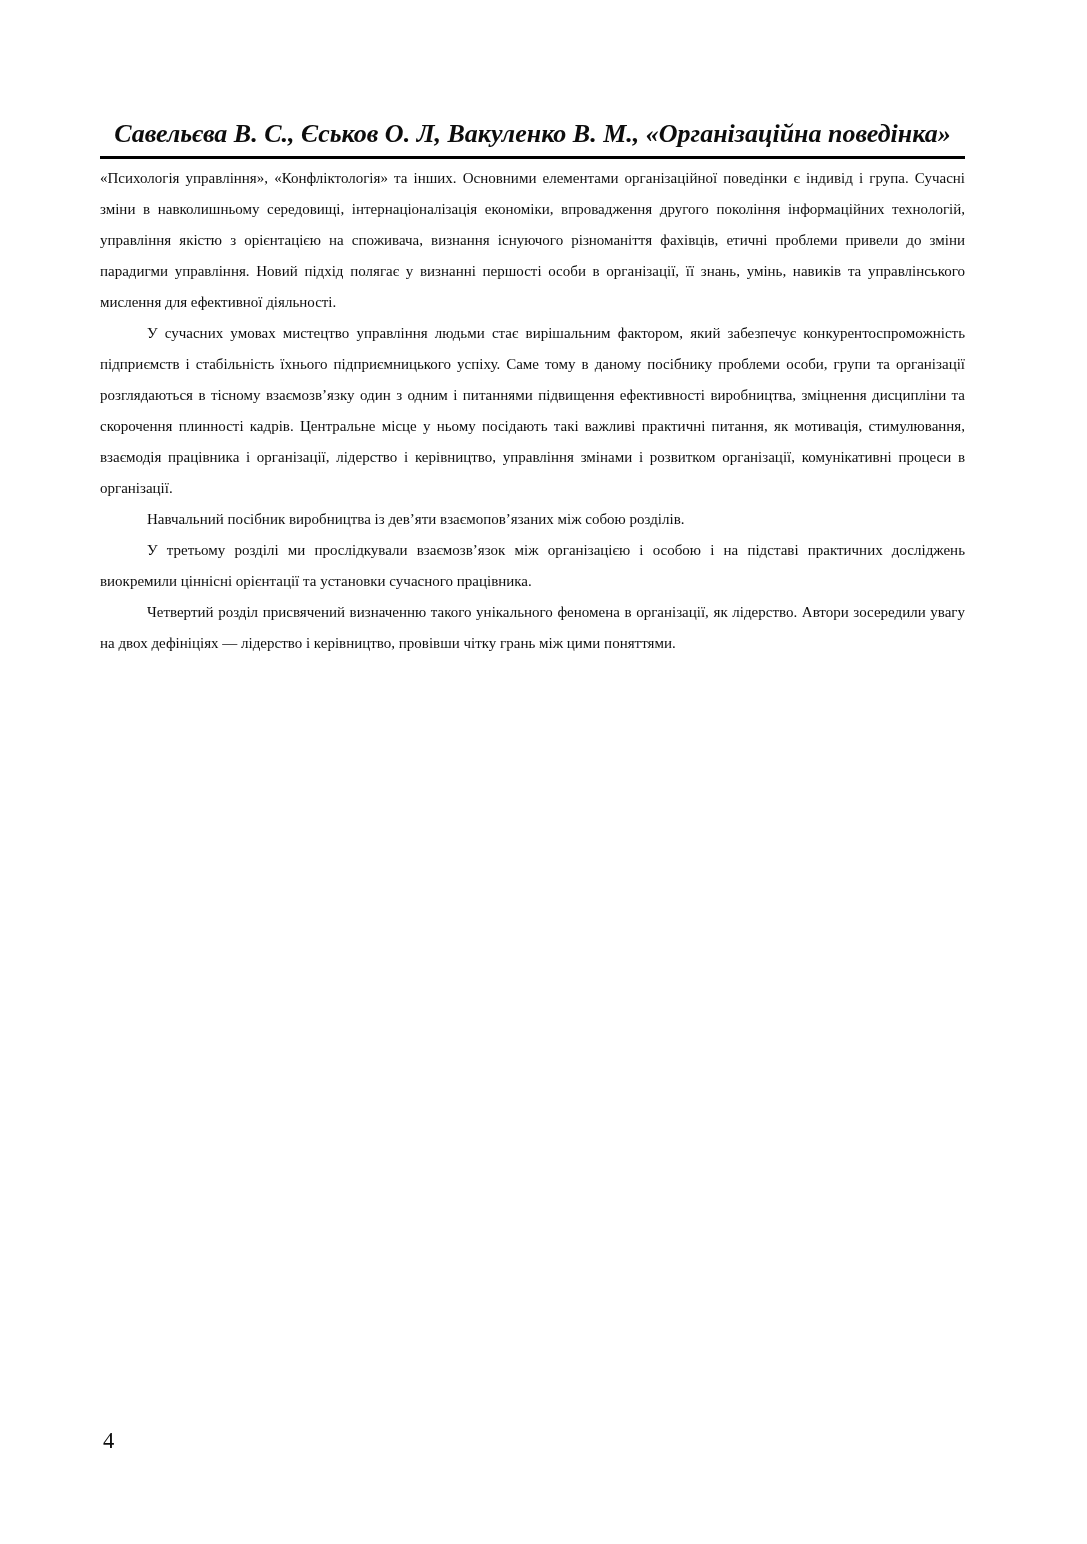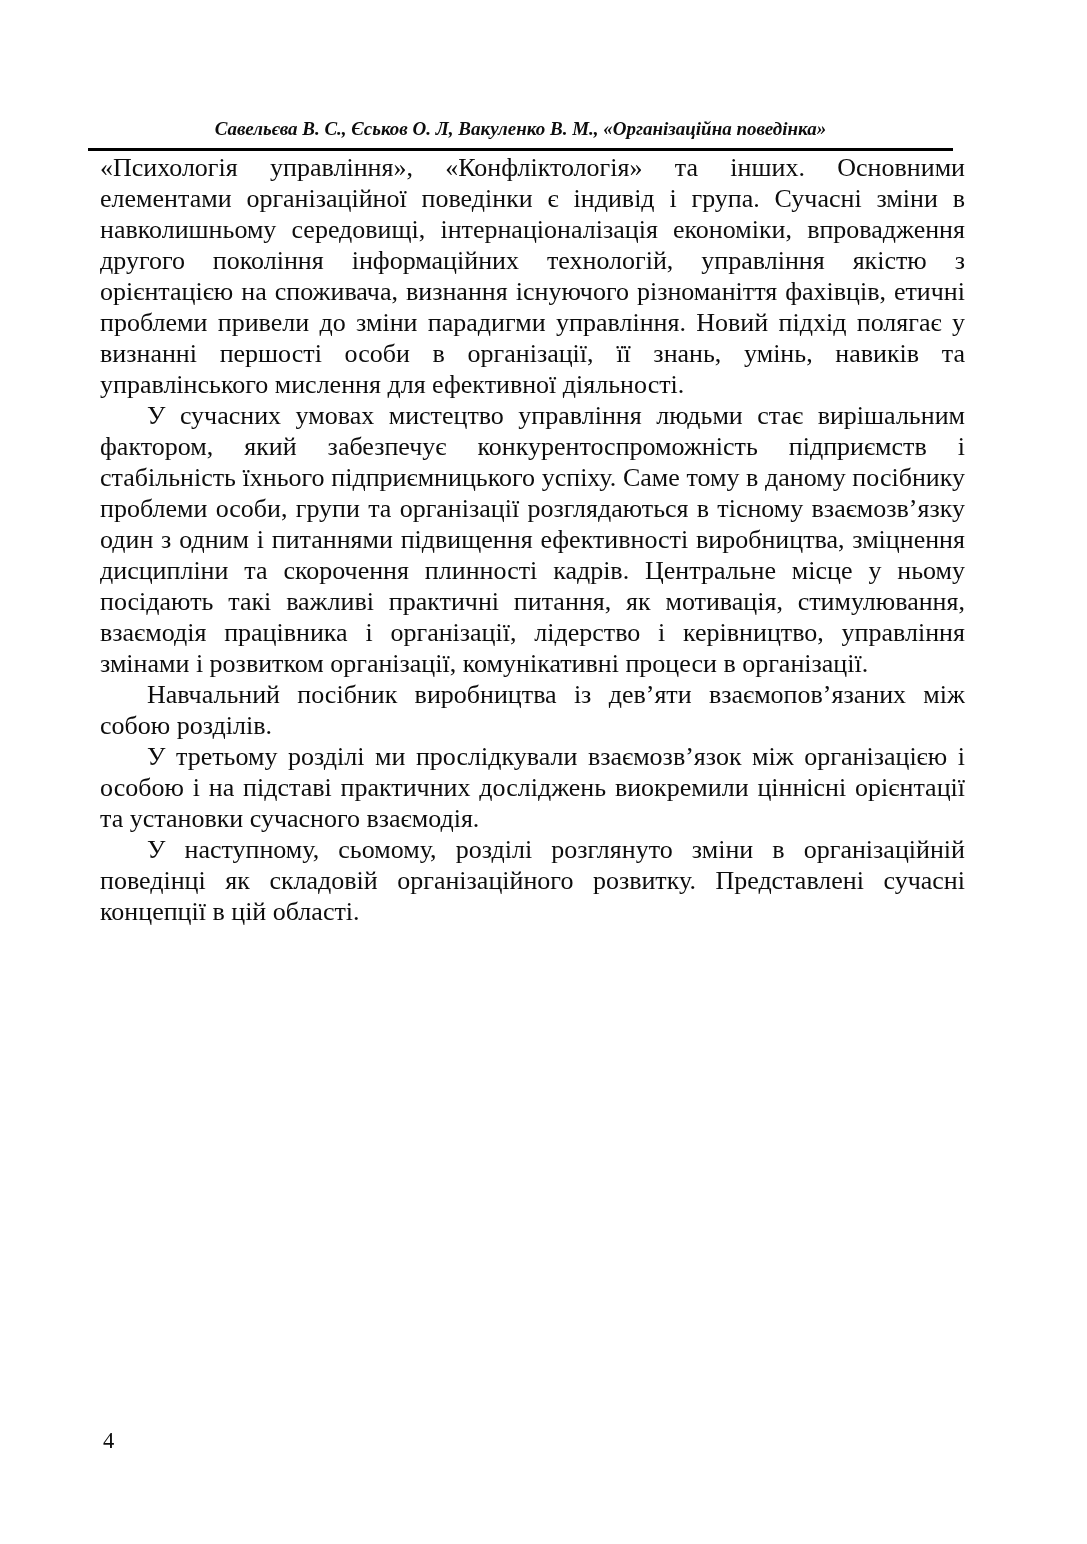--- a/index.html
+++ b/index.html
@@ -12,38 +12,38 @@
     width: 1087px;
     height: 1544px;
     background: #ffffff;
     color: #0d0d0d;
     font-family: "Liberation Serif", "DejaVu Serif", serif;
     box-sizing: border-box;
     overflow: hidden;
   }
   .running-header {
     position: absolute;
-    left: 88px;
+    left: 100px;
     top: 118px;
     width: 865px;
     text-align: center;
     font-style: italic;
     font-weight: bold;
-    font-size: 19px;
+    font-size: 26px;
     line-height: 1.2;
     padding-bottom: 7px;
     border-bottom: 3px solid #000000;
     box-sizing: border-box;
   }
   .page-body {
     position: absolute;
     left: 100px;
-    top: 152px;
+    top: 163px;
     width: 865px;
-    font-size: 26px;
+    font-size: 15px;
     line-height: 31px;
     text-align: justify;
   }
   .page-body p {
     margin: 0;
     padding: 0;
   }
   .page-body p.indent {
     text-indent: 47px;
   }
@@ -60,21 +60,21 @@
 <div class="page">
 
   <header class="running-header">
     <span>Савельєва В. С., Єськов О. Л, Вакуленко В. М., «Організаційна поведінка»</span>
   </header>
 
   <main class="page-body">
     <p class="para">«Психологія управління», «Конфліктологія» та інших. Основними елементами організаційної поведінки є індивід і група. Сучасні зміни в навколишньому середовищі, інтернаціоналізація економіки, впровадження другого покоління інформаційних технологій, управління якістю з орієнтацією на споживача, визнання існуючого різноманіття фахівців, етичні проблеми привели до зміни парадигми управління. Новий підхід полягає у визнанні першості особи в організації, її знань, умінь, навиків та управлінського мислення для ефективної діяльності.</p>
     <p class="para indent">У сучасних умовах мистецтво управління людьми стає вирішальним фактором, який забезпечує конкурентоспроможність підприємств і стабільність їхнього підприємницького успіху. Саме тому в даному посібнику проблеми особи, групи та організації розглядаються в тісному взаємозв’язку один з одним і питаннями підвищення ефективності виробництва, зміцнення дисципліни та скорочення плинності кадрів. Центральне місце у ньому посідають такі важливі практичні питання, як мотивація, стимулювання, взаємодія працівника і організації, лідерство і керівництво, управління змінами і розвитком організації, комунікативні процеси в організації.</p>
     <p class="para indent">Навчальний посібник виробництва із дев’яти взаємопов’язаних між собою розділів.</p>
-    <p class="para indent">У третьому розділі ми прослідкували взаємозв’язок між організацією і особою і на підставі практичних досліджень виокремили ціннісні орієнтації та установки сучасного взаємодія.</p>
-    <p class="para indent">У наступному, сьомому, розділі розглянуто зміни в організаційній поведінці як складовій організаційного розвитку. Представлені сучасні концепції в цій області.</p>
+    <p class="para indent">У третьому розділі ми прослідкували взаємозв’язок між організацією і особою і на підставі практичних досліджень виокремили ціннісні орієнтації та установки сучасного працівника.</p>
+    <p class="para indent">Четвертий розділ присвячений визначенню такого унікального феномена в організації, як лідерство. Автори зосередили увагу на двох дефініціях — лідерство і керівництво, провівши чітку грань між цими поняттями.</p>
   </main>
 
   <footer class="page-footer">
     <span>4</span>
   </footer>
 
 </div>
 
 </body></html>

